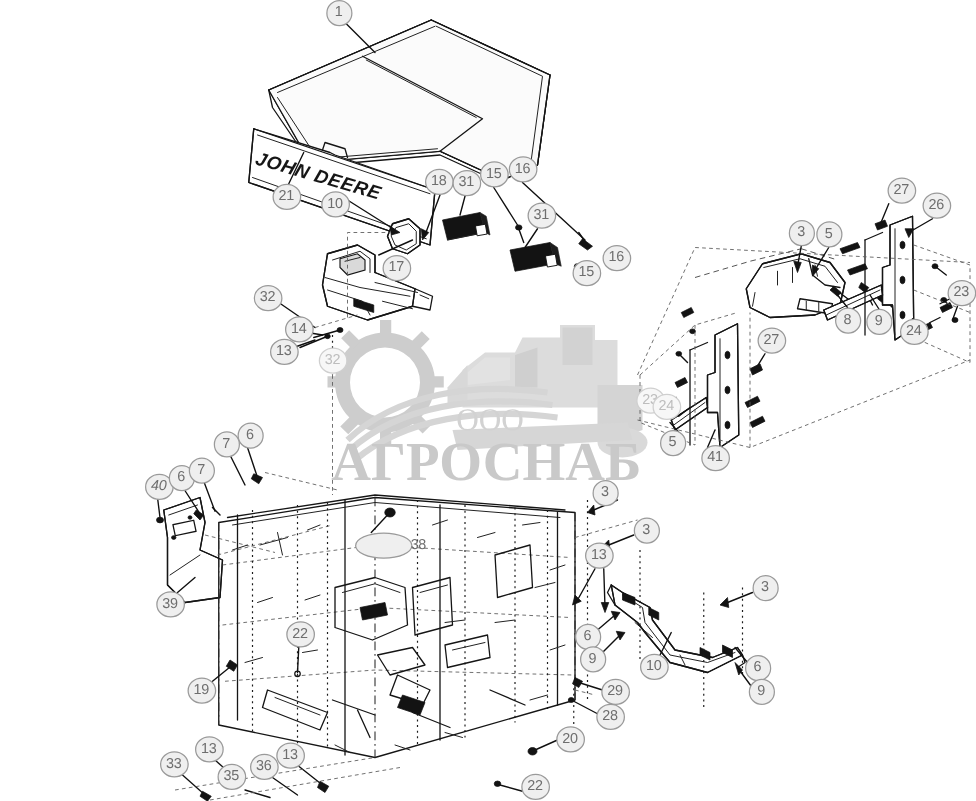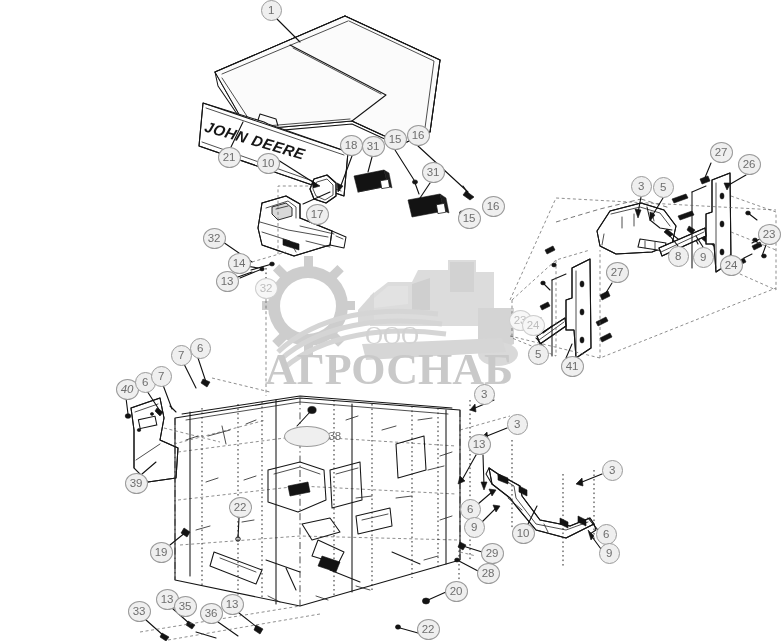--- a/index.html
+++ b/index.html
@@ -618,19 +618,19 @@
       <div class="balloon wide" style="left: 522px; top: 533px;">10</div>
       <div class="balloon" style="left: 606px; top: 534px;">6</div>
       <div class="balloon" style="left: 609px; top: 553px;">9</div>
       <div class="balloon wide" style="left: 239px; top: 507px;">22</div>
       <div class="balloon wide" style="left: 160px; top: 552px;">19</div>
       <div class="balloon wide" style="left: 491px; top: 553px;">29</div>
       <div class="balloon wide" style="left: 487px; top: 573px;">28</div>
       <div class="balloon wide" style="left: 455px; top: 591px;">20</div>
       <div class="balloon wide" style="left: 138px; top: 611px;">33</div>
       <div class="balloon wide" style="left: 166px; top: 599px;">13</div>
-      <div class="balloon wide" style="left: 184px; top: 606px;">35</div>
+      <div class="balloon wide" style="left: 184px; top: 621px;">35</div>
       <div class="balloon wide" style="left: 210px; top: 613px;">36</div>
       <div class="balloon wide" style="left: 231px; top: 604px;">13</div>
       <div class="balloon wide" style="left: 427px; top: 629px;">22</div>
     </div>
 
 </div>
 
 </body></html>

